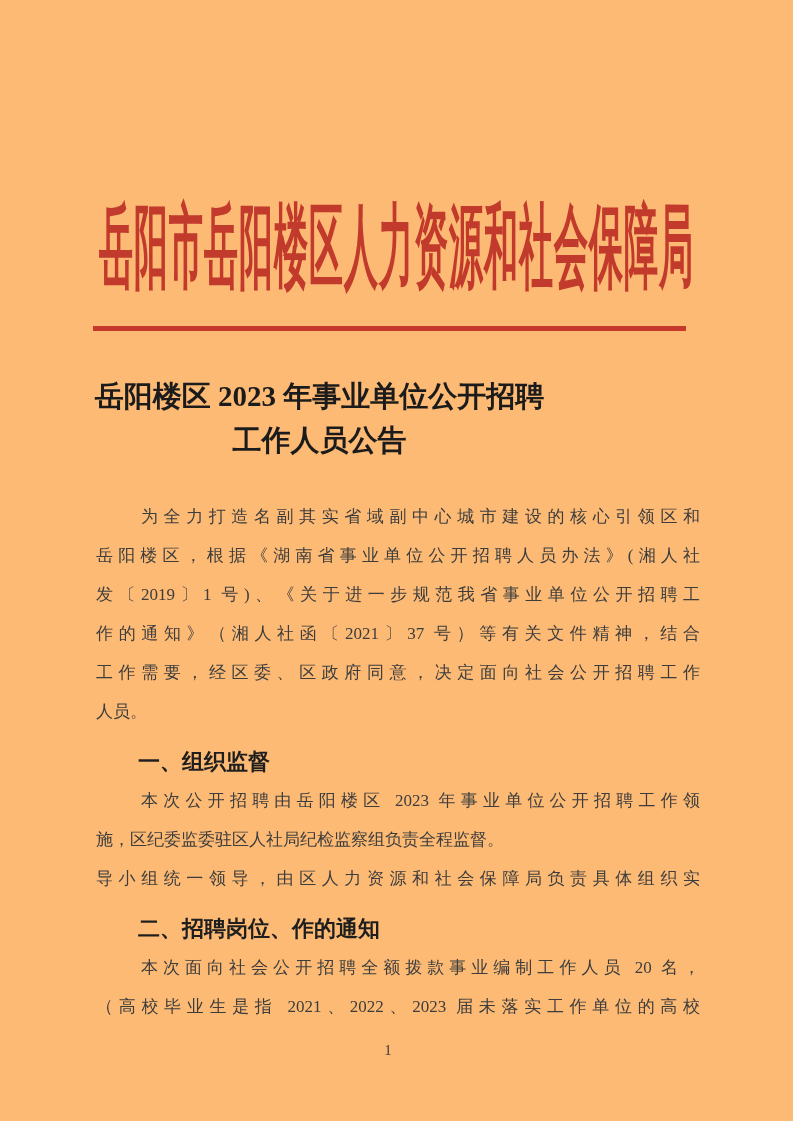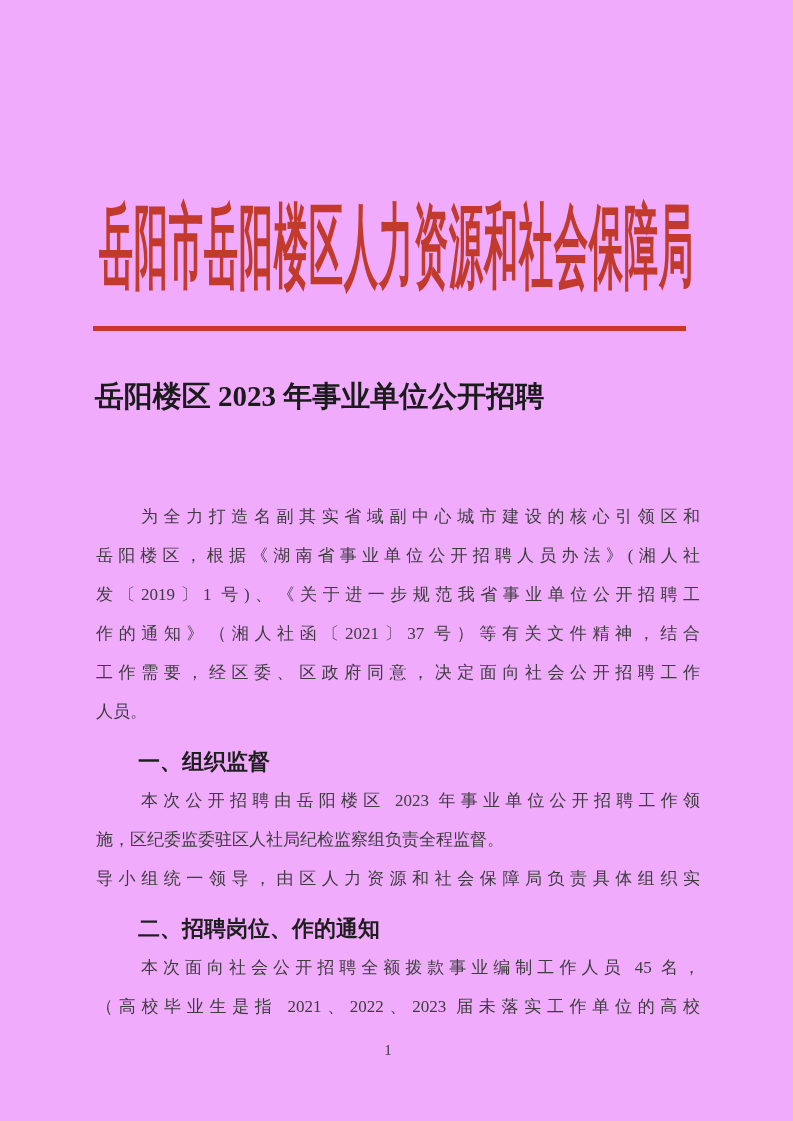--- a/index.html
+++ b/index.html
@@ -5,21 +5,21 @@
   html, body {
     margin: 0;
     padding: 0;
     background: #ffffff;
     font-family: "Liberation Serif", serif;
   }
   .page {
     position: relative;
     width: 793px;
     height: 1121px;
-    background: #f0abfc;
+    background: #fdba74;
     overflow: hidden;
   }
   
   .letterhead {
     position: absolute;
     top: 186px;
     left: 0;
     width: 793px;
     text-align: center;
     font-family: "Liberation Serif", serif;
@@ -94,33 +94,34 @@
 <body>
 
 <div class="page">
 
   <div class="letterhead" style="color: rgb(194, 58, 44);">岳阳市岳阳楼区人力资源和社会保障局</div>
 
   <div class="red-rule" style="background: rgb(197, 56, 43);"></div>
 
   <div class="doc-title">
     <div>岳阳楼区 2023 年事业单位公开招聘</div>
+    <div>工作人员公告</div>
   </div>
 
   <div class="doc-body" id="doc-body">
       <div class="bline indent just">为全力打造名副其实省域副中心城市建设的核心引领区和</div>
       <div class="bline just">岳阳楼区，根据《湖南省事业单位公开招聘人员办法》(湘人社</div>
       <div class="bline just">发〔2019〕1 号)、《关于进一步规范我省事业单位公开招聘工</div>
       <div class="bline just">作的通知》（湘人社函〔2021〕37 号）等有关文件精神，结合</div>
       <div class="bline just">工作需要，经区委、区政府同意，决定面向社会公开招聘工作</div>
       <div class="bline">人员。</div>
       <div class="bline heading">一、组织监督</div>
       <div class="bline indent just">本次公开招聘由岳阳楼区 2023 年事业单位公开招聘工作领</div>
       <div class="bline">施，区纪委监委驻区人社局纪检监察组负责全程监督。</div>
       <div class="bline just">导小组统一领导，由区人力资源和社会保障局负责具体组织实</div>
       <div class="bline heading">二、招聘岗位、作的通知</div>
-      <div class="bline indent just">本次面向社会公开招聘全额拨款事业编制工作人员 45 名，</div>
+      <div class="bline indent just">本次面向社会公开招聘全额拨款事业编制工作人员 20 名，</div>
       <div class="bline just">（高校毕业生是指 2021、2022、2023 届未落实工作单位的高校</div>
     </div>
 
   <div class="page-number">1</div>
 
 </div>
 
 </body></html>

